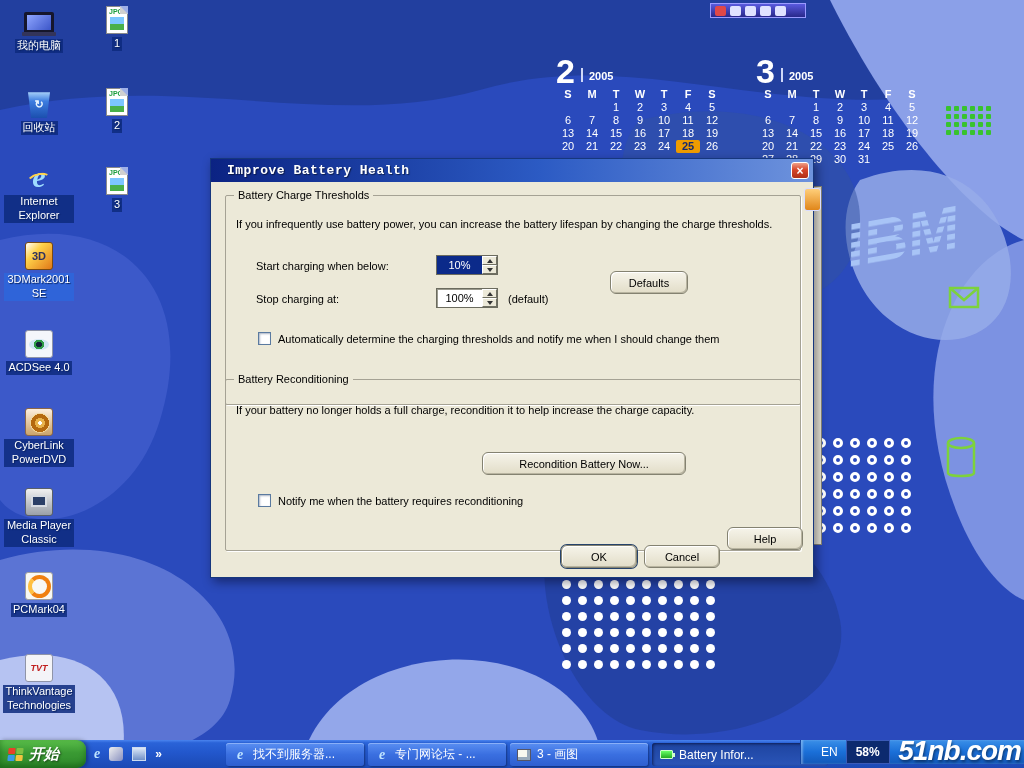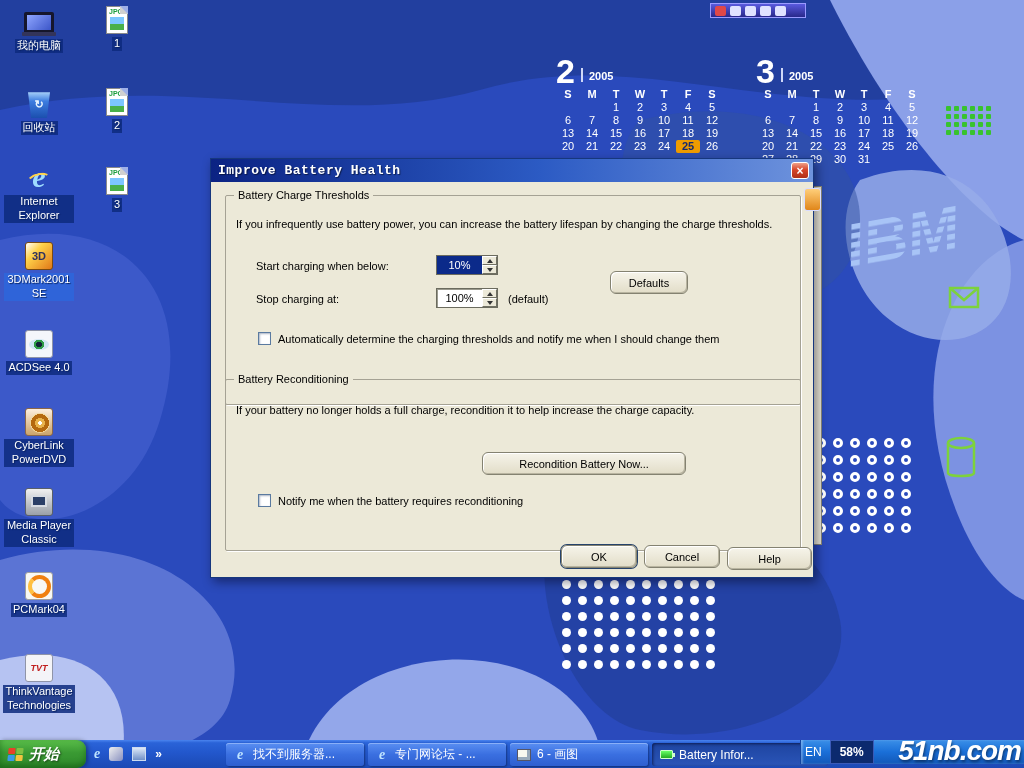--- a/index.html
+++ b/index.html
@@ -51,21 +51,21 @@
   .i-jpg:after{content:"";position:absolute;right:-1px;top:-1px;border:4px solid;border-color:#9fb0e8 #9fb0e8 #d0d0d0 #d0d0d0}
   .jpg-thumb{position:absolute;left:3px;bottom:3px;width:14px;height:13px;background:linear-gradient(180deg,#7cc6ff 0 50%,#49b04a 50%)}
 
   
   .behind-win{position:absolute;left:810px;top:186px;width:12px;height:359px;background:#ece9d8;border:1px solid #8a8878;z-index:3}
   .behind-badge{position:absolute;left:804px;top:188px;width:17px;height:23px;border-radius:3px;background:linear-gradient(180deg,#ffcf7a,#e0861a);border:1px solid #d8dcff;z-index:5}
 
   
   .dlg{position:absolute;left:210px;top:158px;width:604px;height:420px;z-index:4;background:#ece9d8;border:1px solid #16377e;box-shadow:3px 4px 10px rgba(0,0,20,.45)}
   .titlebar{position:absolute;left:0;top:0;right:0;height:23px;background:linear-gradient(90deg,#0b2383 0%,#2c5bc4 55%,#6e93dd 100%);display:flex;align-items:center}
-  .title{font-family:"Liberation Mono",monospace;font-weight:bold;font-size:13px;letter-spacing:.5px;color:#fff;text-shadow:1px 1px 1px rgba(0,0,0,.5);padding-left:7px}
+  .title{font-family:"Liberation Mono",monospace;font-weight:bold;font-size:13px;letter-spacing:.5px;color:#fff;text-shadow:1px 1px 1px rgba(0,0,0,.5);padding-left:16px}
   .closebtn{position:absolute;right:4px;top:3px;width:18px;height:17px;background:linear-gradient(180deg,#f0a088,#d6452a 45%,#b03018);border:1px solid #fff;border-radius:3px;color:#fff;font-size:12px;font-weight:bold;display:flex;align-items:center;justify-content:center;line-height:1;cursor:default}
   .dlg-body{position:absolute;left:0;top:23px;right:0;bottom:0;background:#ece9d8;font-size:11px;color:#000}
   .group{position:absolute;left:14px;width:576px;border:1px solid #a5a294;border-radius:2px;box-shadow:1px 1px 0 #fff}
   .g1{top:13px;height:210px}
   .g2{top:197px;height:172px}
   .glabel{position:absolute;top:-7px;left:8px;background:#ece9d8;padding:0 4px;font-size:11px}
   .gdesc{position:absolute;left:10px;font-size:11px;width:556px}
   .flabel{position:absolute;font-size:11px;white-space:nowrap}
   .spinner{position:absolute;width:62px;height:20px;background:#fff;border:1px solid #6b6b5e;box-shadow:inset 1px 1px 0 #9a9a8e;display:flex}
   .spinval{flex:1;display:flex;align-items:center;justify-content:center;font-size:11px}
@@ -96,21 +96,21 @@
   .ql-media{width:14px;height:14px;border-radius:3px;background:linear-gradient(135deg,#f0f0f0,#8890c0)}
   .ql-desktop{width:14px;height:14px;background:linear-gradient(180deg,#dce8f8,#7090c8);border:1px solid #cddcf0}
   .ql-more{color:#fff;font-size:12px;font-weight:bold}
   .taskbtn{position:absolute;top:3px;height:23px;border-radius:3px;background:linear-gradient(180deg,#5a8ff2,#3a6fe0 50%,#2f5fd0);box-shadow:inset 0 1px 0 #8ab0f8,1px 1px 2px rgba(0,0,10,.35);color:#fff;font-size:12px;display:flex;align-items:center;gap:5px;padding:0 6px;overflow:hidden;white-space:nowrap;cursor:default}
   .taskbtn.active{background:linear-gradient(180deg,#1e44a0,#2a55b8);box-shadow:inset 1px 1px 3px rgba(0,0,30,.6)}
   .tlabel{overflow:hidden;text-overflow:ellipsis}
   .ticon{flex:0 0 16px;display:flex;align-items:center;justify-content:center}
   .ti-paint{width:14px;height:12px;background:#f8f8f0;border:1px solid #556;box-shadow:inset -3px -3px 0 #9ab}
   .ti-batt{width:13px;height:9px;background:linear-gradient(180deg,#6f6,#2a2);border:1px solid #cfc;border-radius:1px;position:relative}
   .ti-batt:after{content:"";position:absolute;right:-3px;top:2px;width:2px;height:4px;background:#cfc}
-  .tray{position:absolute;left:800px;right:0;top:0;height:24px;background:linear-gradient(180deg,#3a8fe8,#1a6fd8 50%,#1258b8);border-left:1px solid #1244a0;box-shadow:inset 2px 0 2px rgba(255,255,255,.3);display:flex;align-items:center;gap:8px;padding:0 4px;color:#fff;font-size:12px}
+  .tray{position:absolute;left:800px;right:0;top:0;height:24px;background:linear-gradient(180deg,#3a8fe8,#1a6fd8 50%,#1258b8);border-left:1px solid #1244a0;box-shadow:inset 2px 0 2px rgba(255,255,255,.3);display:flex;align-items:center;gap:8px;padding:0 20px;color:#fff;font-size:12px}
   .tray-batt{background:#0c2a6e;border:1px solid #3a5ab8;padding:0 9px;font-weight:bold;height:24px;display:flex;align-items:center}
   .watermark{position:absolute;right:3px;bottom:1px;z-index:9;font-size:28px;font-weight:bold;font-style:italic;color:#fff;letter-spacing:-1px;text-shadow:1px 2px 3px rgba(0,0,0,.45)}
 </style>
 </head>
 <body>
 
 <div class="desktop" id="desktop">
 
   <svg class="wall" width="1024" height="768" viewBox="0 0 1024 768">
     <defs>
@@ -191,21 +191,21 @@
       <div class="group g2">
         <span class="glabel">Battery Reconditioning</span>
         <div class="gdesc" style="top:24px">If your battery no longer holds a full charge, recondition it to help increase the charge capacity.</div>
         <div class="pbtn" style="left:256px;top:72px;width:204px">Recondition Battery Now...</div>
         <span class="cb" style="left:32px;top:114px"></span>
         <span class="cb-label" style="left:52px;top:115px">Notify me when the battery requires reconditioning</span>
       </div>
 
       <div class="pbtn default" style="left:350px;top:363px;width:76px">OK</div>
       <div class="pbtn" style="left:433px;top:363px;width:76px">Cancel</div>
-      <div class="pbtn" style="left:516px;top:365px;width:85px">Help</div>
+      <div class="pbtn" style="left:516px;top:345px;width:76px">Help</div>
     </div>
   </div>
 
   <div class="behind-badge"></div>
 
   <div class="imebar" id="imebar">
       <span class="ime-glyph red"></span>
       <span class="ime-glyph"></span>
       <span class="ime-glyph"></span>
       <span class="ime-glyph"></span>
@@ -238,21 +238,21 @@
         <div class="taskbtn" style="left: 368px; width: 138px;">
           <span class="ticon">
             <span class="ti-ie">e</span>
           </span>
           <span class="tlabel">专门网论坛 - ...</span>
         </div>
         <div class="taskbtn" style="left: 510px; width: 138px;">
           <span class="ticon">
             <span class="ti-paint"></span>
           </span>
-          <span class="tlabel">6 - 画图</span>
+          <span class="tlabel">3 - 画图</span>
         </div>
         <div class="taskbtn active" style="left: 652px; width: 176px;">
           <span class="ticon">
             <span class="ti-batt"></span>
           </span>
           <span class="tlabel">Battery Infor...</span>
         </div>
       </div>
     <div class="tray">
       <span>EN</span>

